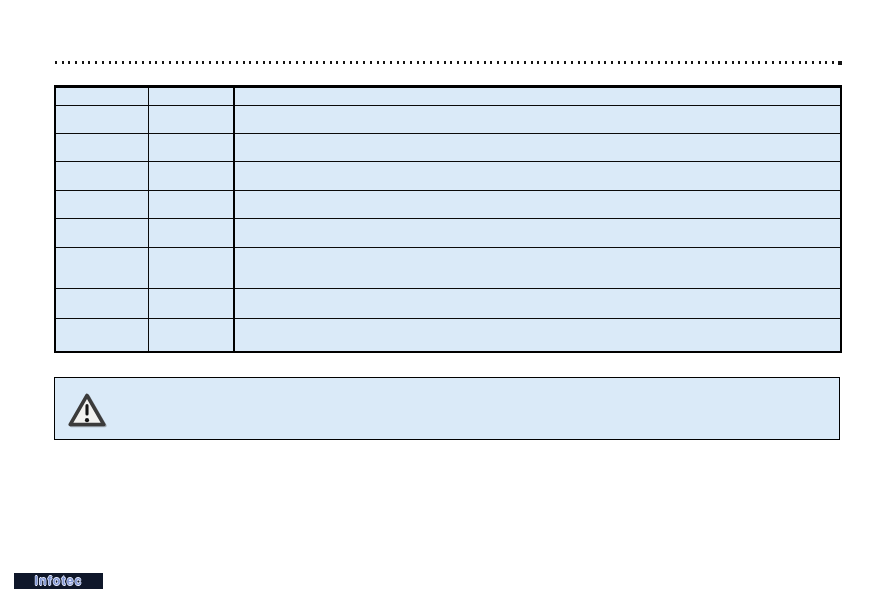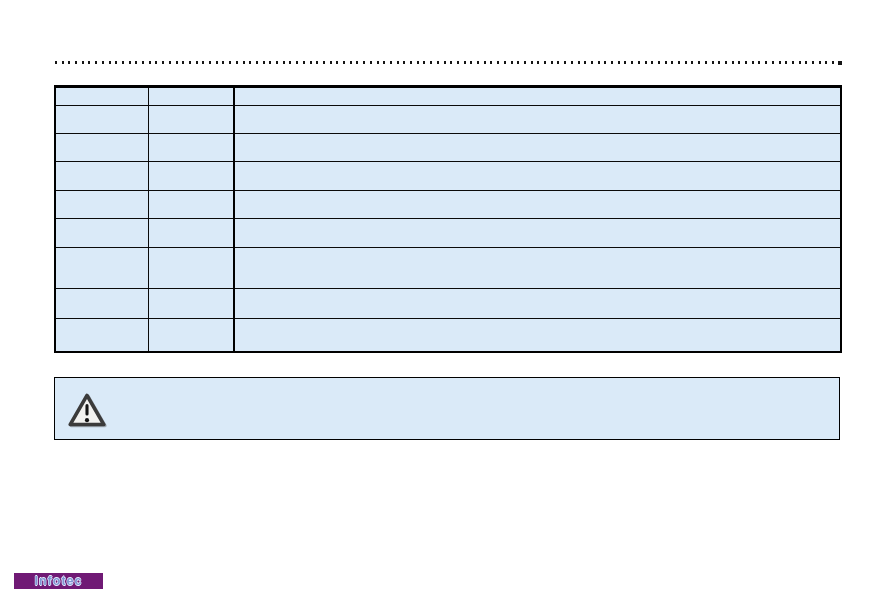--- a/index.html
+++ b/index.html
@@ -81,21 +81,21 @@
     margin-left: 10px;
   }
 
   
   .logo {
     position: absolute;
     left: 14px;
     top: 573px;
     width: 89px;
     height: 16px;
-    background: #701a75;
+    background: #0f172a;
     display: flex;
     align-items: center;
     justify-content: center;
   }
   .logo .logo-text {
     font-weight: bold;
     font-size: 12.5px;
     line-height: 1;
     letter-spacing: 1px;
     color: #8095d2;

